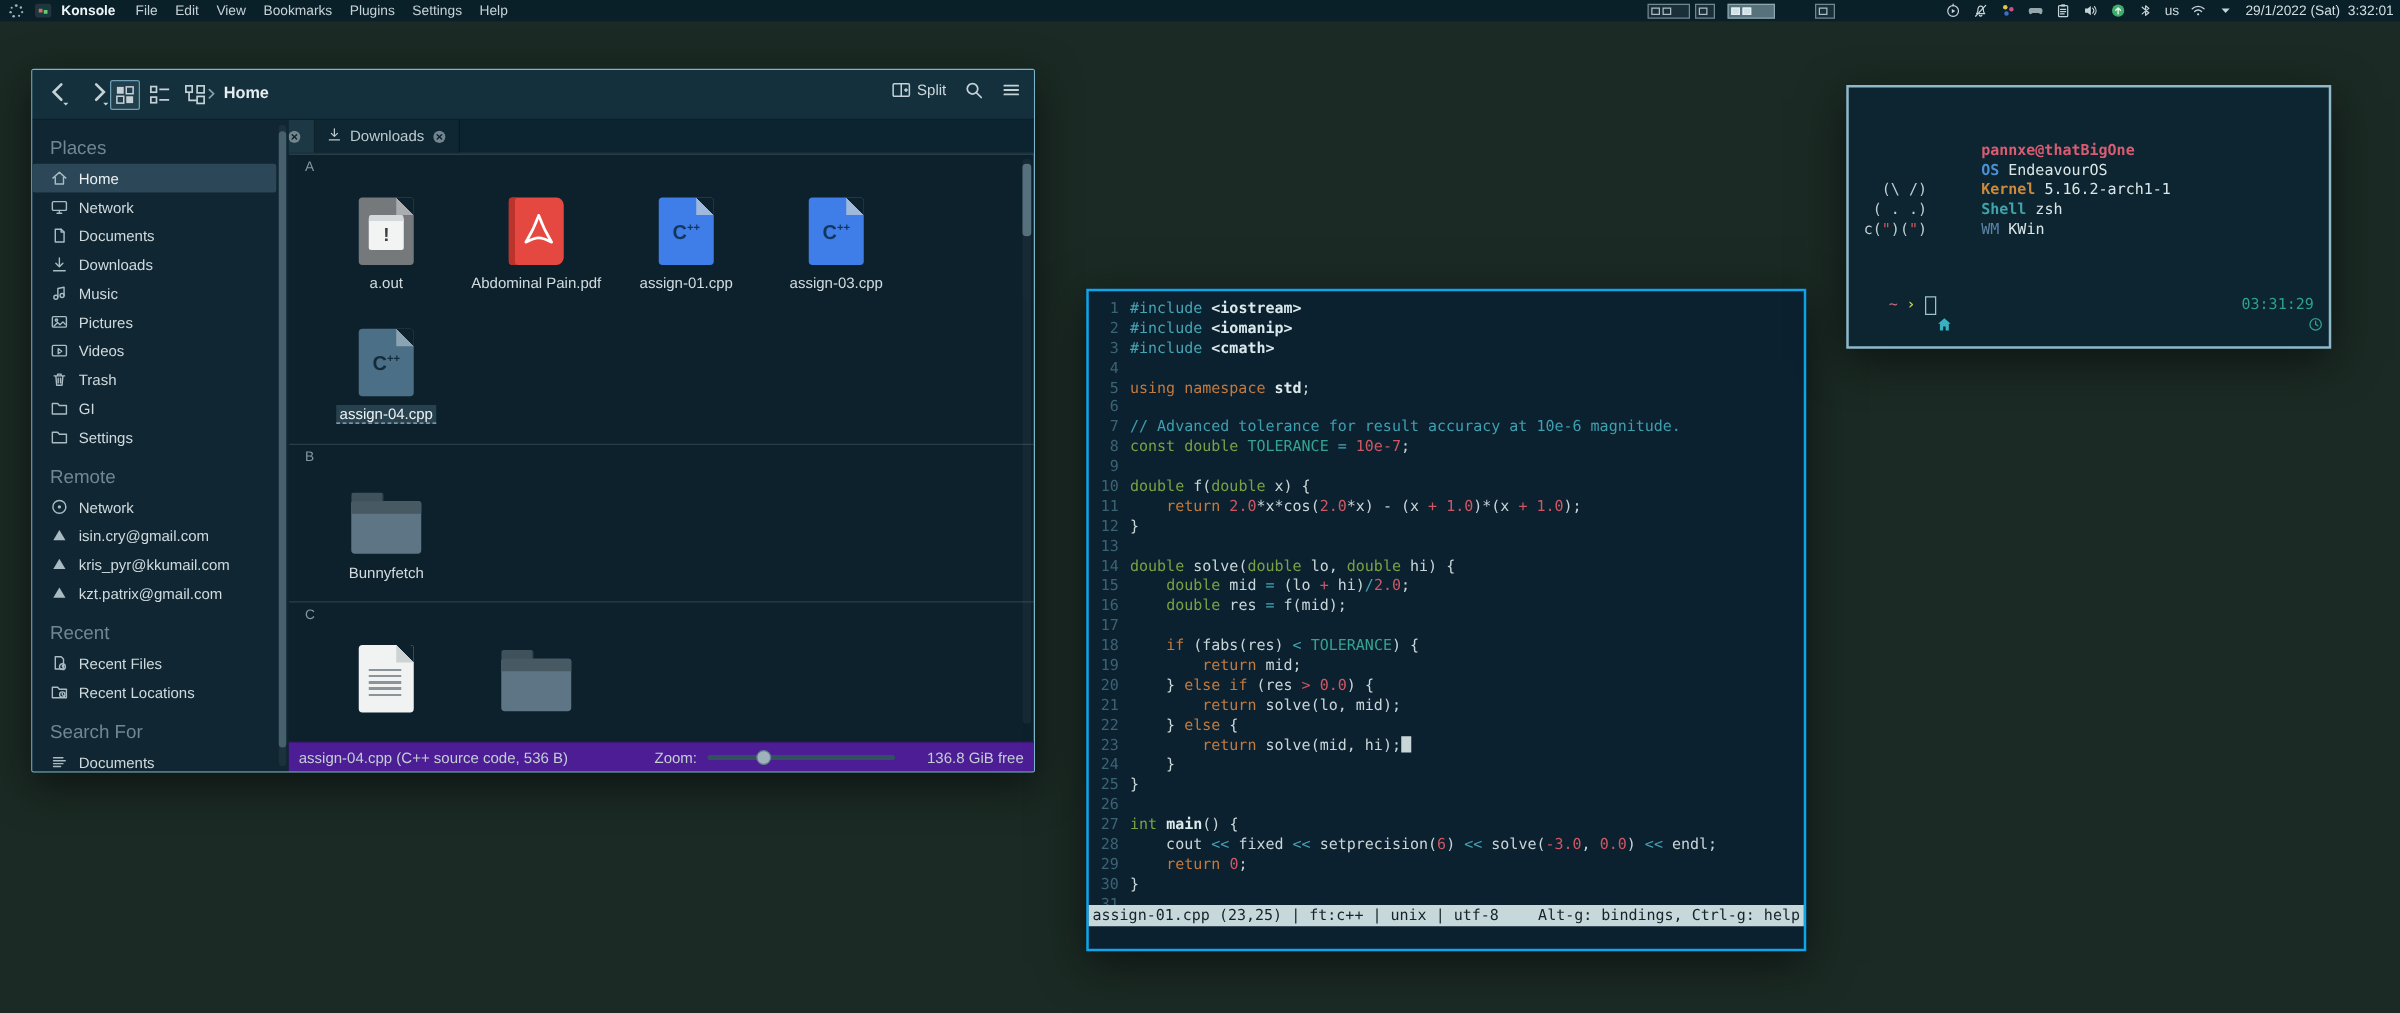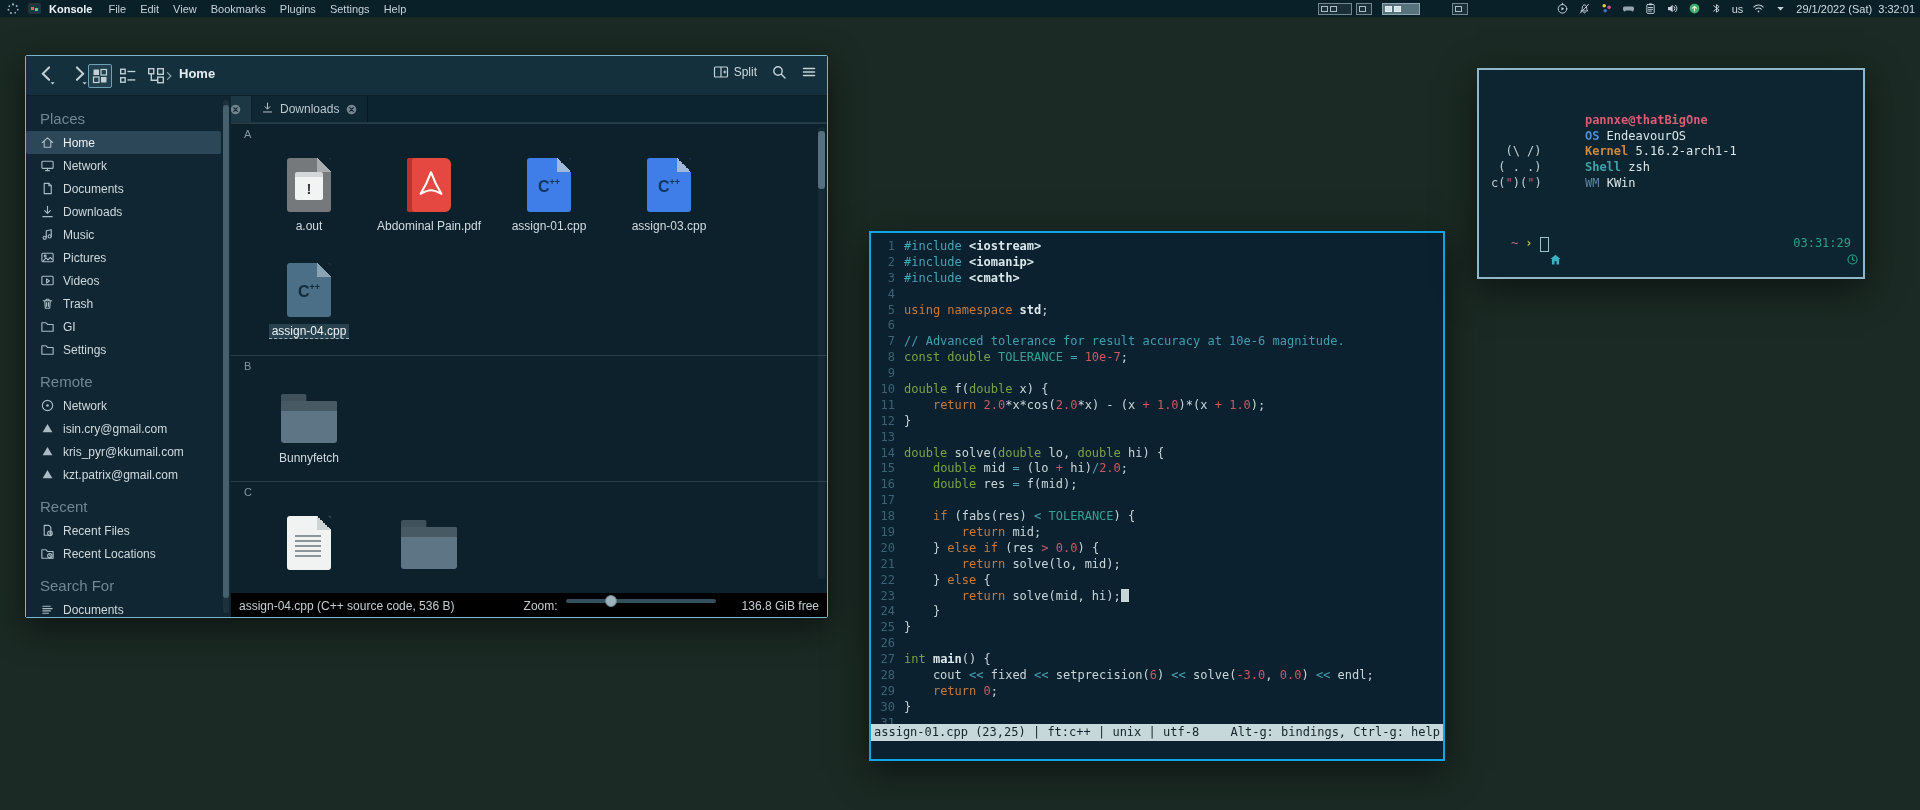--- a/index.html
+++ b/index.html
@@ -120,25 +120,25 @@
   .ic-white .fold { background:linear-gradient(to bottom left, #0d212c 50%, #cdd3d5 50%); }
   .doc-lines { position:absolute; left:8px; right:10px; top:16px; bottom:10px;
     background:repeating-linear-gradient(rgba(0,0,0,0) 0 3px, #8b9499 3px 5px); }
   .ic-folder { width:56px; height:42px; background:#5d7584; border-radius:2px 2px 3px 3px;
     position:relative; margin-top:10px; }
   .ic-folder .tab { position:absolute; top:-7px; left:0; width:26px; height:9px; background:#3f525c;
     border-radius:2px 2px 0 0; }
   .ic-folder::after { content:""; position:absolute; top:0; left:0; right:0; height:10px;
     background:#475a64; border-radius:2px 2px 0 0; }
 
-  .d-status { position:absolute; left:205px; right:0; bottom:0; height:24px; background:#000000;
+  .d-status { position:absolute; left:205px; right:0; bottom:0; height:24px; background:#4c1d95;
     border-top:1px solid rgba(0,0,0,.4); display:flex; align-items:center; font-size:12px;
     color:#c3ced3; padding:0 8px 0 8px; }
   .ds-info { flex:1; }
-  .zoomctl { display:flex; align-items:flex-start; gap:8px; margin-right:26px; }
+  .zoomctl { display:flex; align-items:center; gap:8px; margin-right:26px; }
   .zgroove { width:150px; height:4px; background:#33505e; border-radius:2px; position:relative; }
   .zknob { position:absolute; left:30%; top:50%; transform:translate(-50%,-50%); width:12px; height:12px;
     border-radius:50%; background:#9fb2bb; border:1px solid #62808d; }
 
   
   .edwin { left:869px; top:231px; width:576px; height:530px; z-index:12;
     background:#0c2130; border:2px solid #0ea5e9; }
   .ed-body { position:absolute; inset:0; padding:6px 6px 0 8px; font:12px/15.9px "DejaVu Sans Mono", monospace;
     color:#c9d6d8; white-space:pre; }
   .eline { height:15.9px; }

